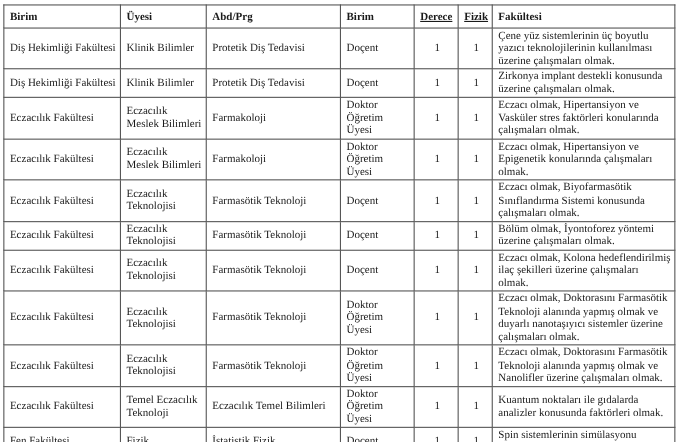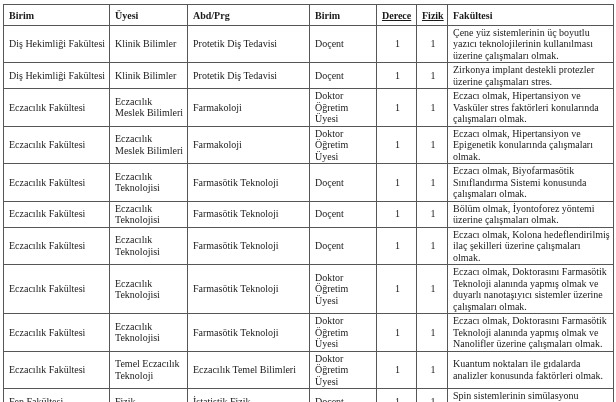--- a/index.html
+++ b/index.html
@@ -84,21 +84,21 @@
           <td class="num">1</td>
           <td>Çene yüz sistemlerinin üç boyutlu yazıcı teknolojilerinin kullanılması üzerine çalışmaları olmak.</td>
         </tr>
         <tr>
           <td>Diş Hekimliği Fakültesi</td>
           <td>Klinik Bilimler</td>
           <td>Protetik Diş Tedavisi</td>
           <td>Doçent</td>
           <td class="num">1</td>
           <td class="num">1</td>
-          <td>Zirkonya implant destekli protezler üzerine çalışmaları stres.</td>
+          <td>Zirkonya implant destekli konusunda üzerine çalışmaları olmak.</td>
         </tr>
         <tr>
           <td>Eczacılık Fakültesi</td>
           <td>Eczacılık Meslek Bilimleri</td>
           <td>Farmakoloji</td>
           <td>Doktor Öğretim Üyesi</td>
           <td class="num">1</td>
           <td class="num">1</td>
           <td>Eczacı olmak, Hipertansiyon ve Vasküler stres faktörleri konularında çalışmaları olmak.</td>
         </tr>

